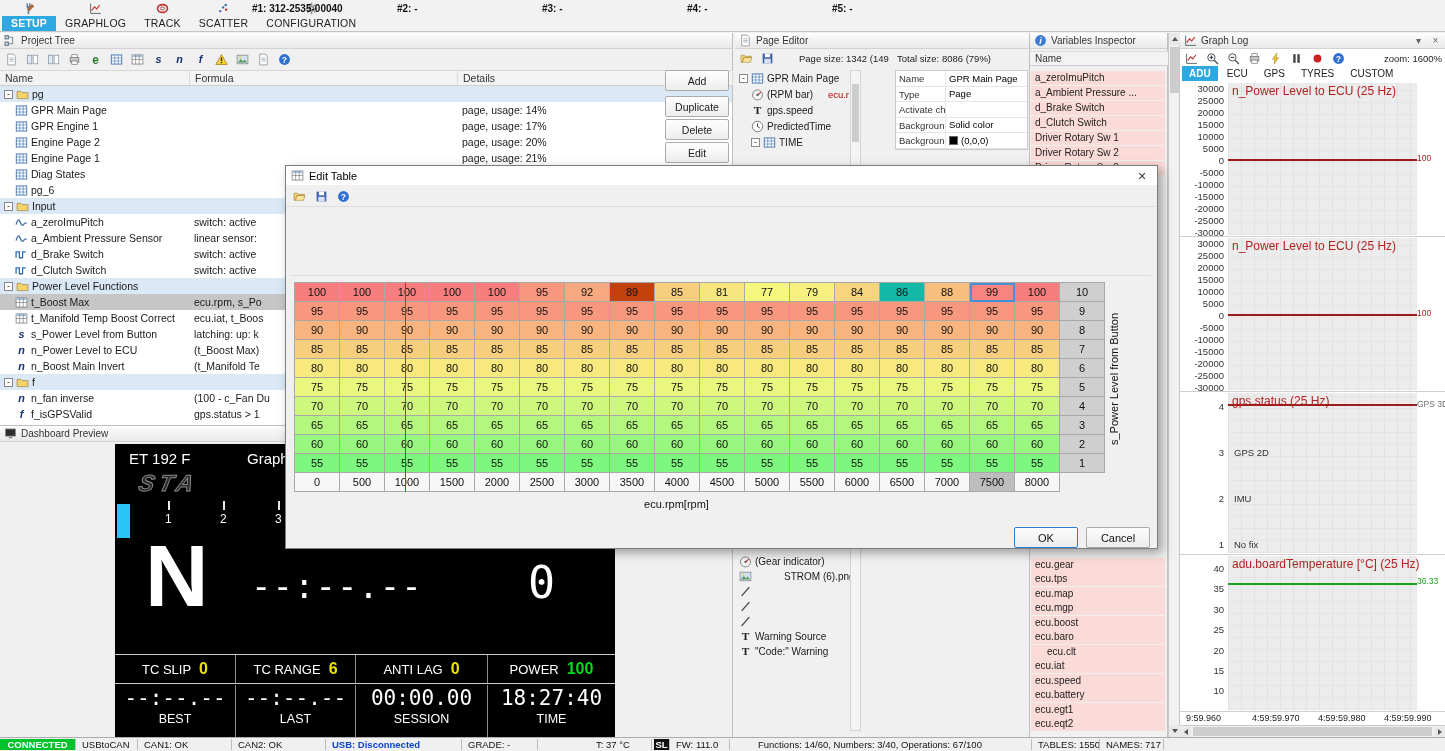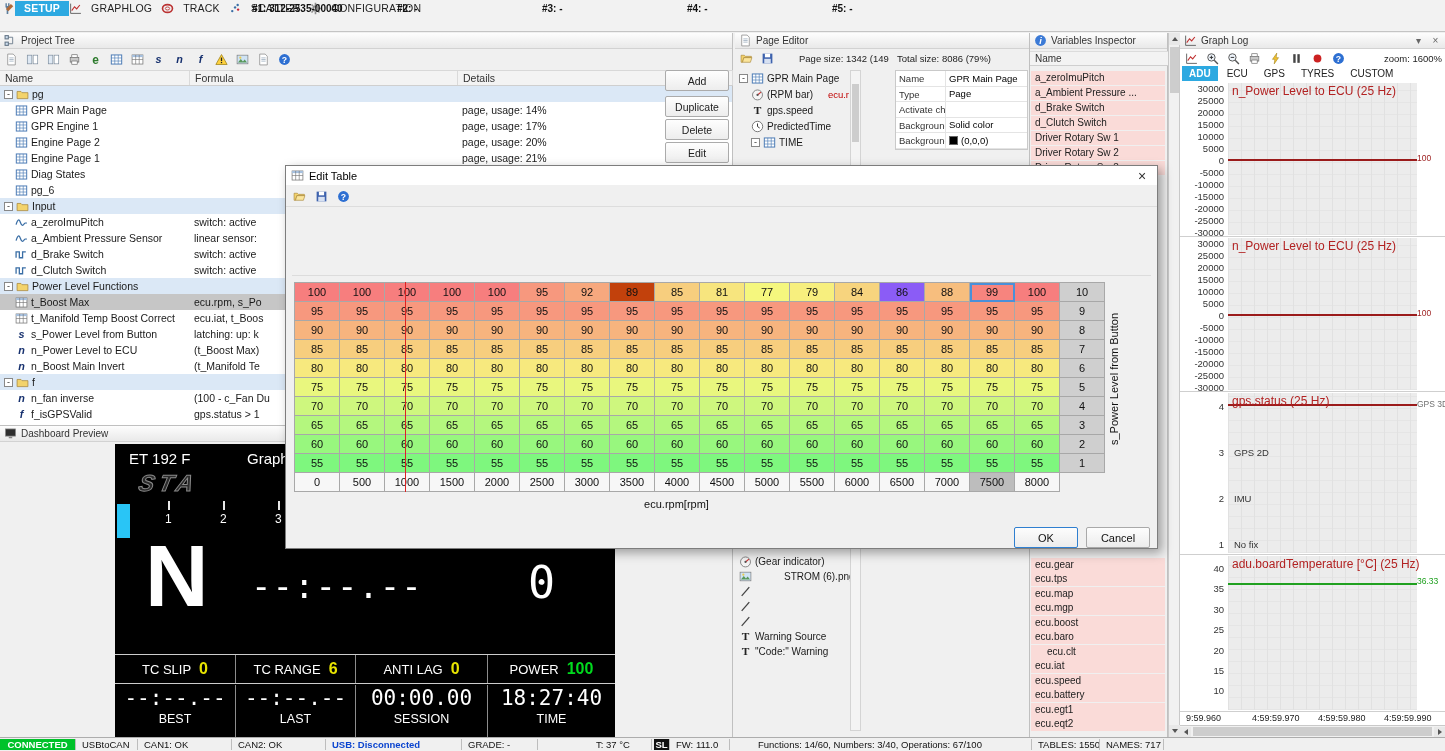--- a/index.html
+++ b/index.html
@@ -7,21 +7,21 @@
 body{font-family:"Liberation Sans",sans-serif;background:#d6d6d6}
 #app{position:relative;width:1445px;height:751px;background:#f0f0f0;overflow:hidden;font-size:11px;color:#1a1a1a}
 .panel{position:absolute;background:#f0f0f0;border:1px solid #c6c6c6}
 .phead{position:absolute;left:0;right:0;top:0;height:16px;background:linear-gradient(#fdfdfd,#e9e9e9);border-bottom:1px solid #d2d2d2;display:flex;align-items:center;gap:4px;padding:0 4px;font-size:10px;color:#333;white-space:nowrap;overflow:hidden}
 .icon12{width:13px;height:13px;display:inline-block;flex:0 0 auto}
 .icon12 svg{width:100%;height:100%;display:block}
 .hicn{margin-left:auto;width:11px;height:11px;color:#666;font-size:10px;line-height:11px;text-align:center}
 
 #topbar{position:absolute;left:0;top:0;width:1445px;height:32px;background:#f2f2f2;border-bottom:1px solid #c4c4c4}
 #topbar-tabs{position:absolute;left:2px;top:0;display:flex}
-.tab{display:flex;flex-direction:row;align-items:center;justify-content:flex-start;padding:1px 0 0 0}
+.tab{display:flex;flex-direction:column;align-items:center;justify-content:flex-start;padding:1px 0 0 0}
 .tab .tab-ic{height:15px;display:flex;align-items:center}
 .tab .tab-lb{height:15px;line-height:15px;font-size:10.5px;padding:0 9px;color:#222;letter-spacing:.2px}
 .tab.active .tab-lb{background:#2da9e1;color:#fff;font-weight:bold}
 .dev{position:absolute;top:3px;font-size:10px;font-weight:bold;color:#111}
 
 #project-panel{left:0;top:33px;width:733px;height:392px;border:none;border-right:1px solid #c0c0c0}
 #pt-toolbar{position:absolute;left:2px;top:17px;height:19px;display:flex;gap:2px;align-items:center}
 .tbtn{width:19px;height:17px;display:flex;align-items:center;justify-content:center;border:1px solid transparent;border-radius:2px}
 #pt-colhead{position:absolute;left:0;top:37px;width:733px;height:16px;display:grid;grid-template-columns:190px 268px 1fr;background:#f3f3f3;border-top:1px solid #d8d8d8;border-bottom:1px solid #cfcfcf;font-size:10.5px;color:#333}
 #pt-colhead div{border-right:1px solid #dadada;padding-left:5px;line-height:15px;overflow:hidden}
@@ -1152,21 +1152,21 @@
             <td style="background: rgb(247, 126, 126);">100</td>
             <td style="background: rgb(247, 126, 126);">100</td>
             <td style="background: rgb(247, 152, 126);">95</td>
             <td style="background: rgb(247, 168, 126);">92</td>
             <td style="background: #c2410c;">89</td>
             <td style="background: rgb(247, 206, 126);">85</td>
             <td style="background: rgb(247, 229, 126);">81</td>
             <td style="background: rgb(245, 247, 126);">77</td>
             <td style="background: rgb(247, 239, 126);">79</td>
             <td style="background: rgb(247, 212, 126);">84</td>
-            <td style="background: #8b5cf6;">86</td>
+            <td style="background: #14b8a6;">86</td>
             <td style="background: rgb(247, 190, 126);">88</td>
             <td class="selcell" style="background: rgb(247, 132, 126);">99</td>
             <td style="background: rgb(247, 126, 126);">100</td>
             <td class="ylab">10</td>
           </tr>
           <tr>
             <td style="background: rgb(247, 152, 126);">95</td>
             <td style="background: rgb(247, 152, 126);">95</td>
             <td style="background: rgb(247, 152, 126);">95</td>
             <td style="background: rgb(247, 152, 126);">95</td>

